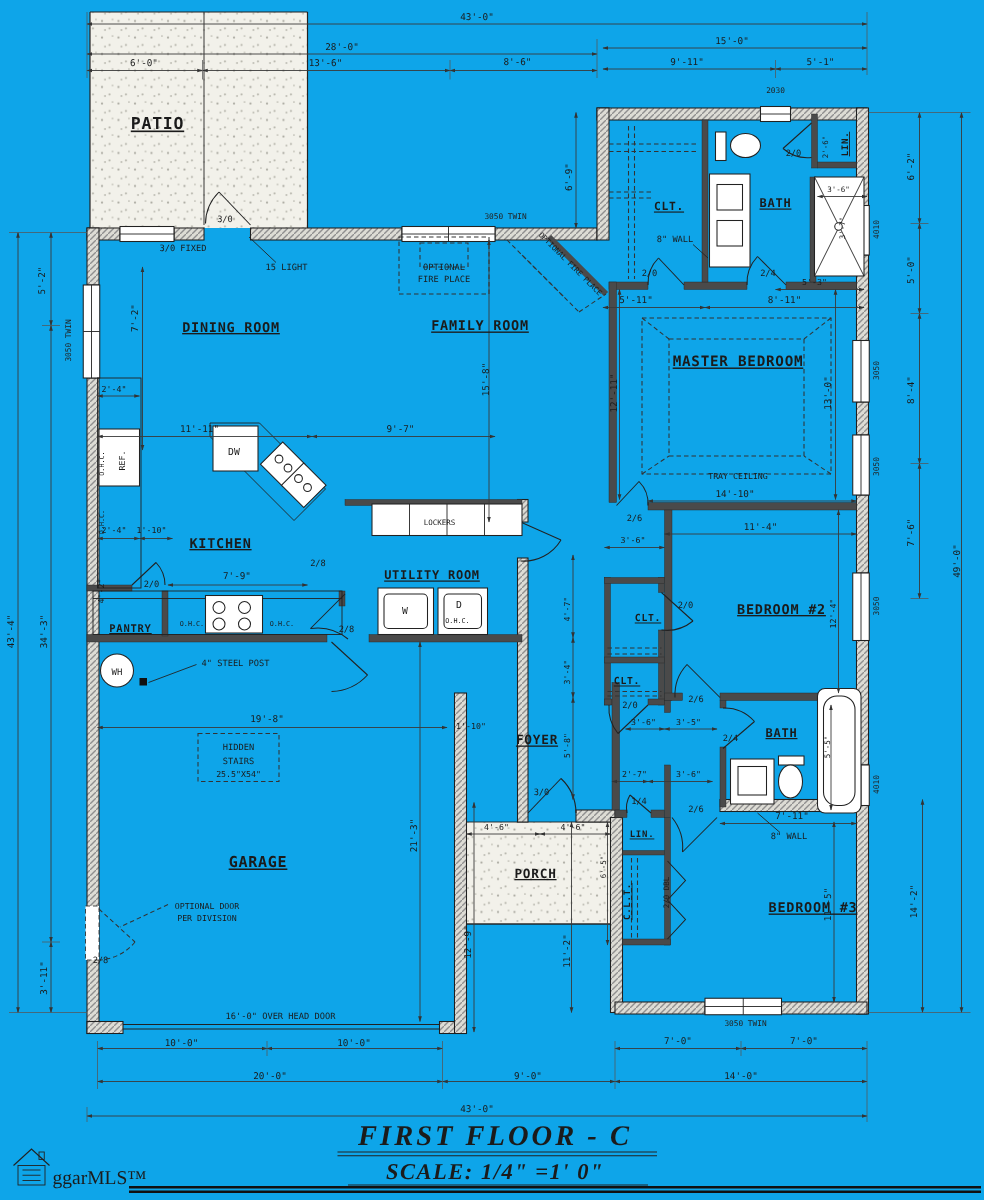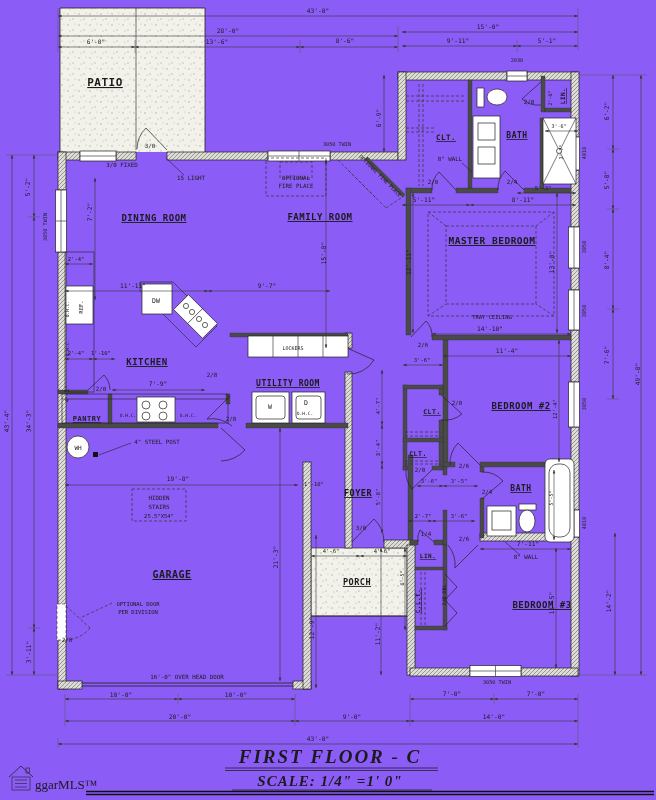--- a/index.html
+++ b/index.html
@@ -1,16 +1,16 @@
 <!DOCTYPE html>
 <html><head>
 <meta charset="utf-8">
 <style>
   html,body{margin:0;padding:0;background:#ffffff;}
-  .page{width:656px;height:800px;position:relative;background:#8b5cf6;overflow:hidden;}
+  .page{width:656px;height:800px;position:relative;background:#0ea5e9;overflow:hidden;}
   svg text{font-family:"DejaVu Sans Mono",monospace;fill:#1b1b1b;text-anchor:middle;}
   svg text.room{font-weight:bold;text-decoration:underline;letter-spacing:.5px;font-size:9px;}
   svg text.dim{font-size:6.2px;}
   svg text.win{font-size:5.2px;fill:#222;}
   svg text.door{font-size:5.8px;}
   svg text.anno{font-size:5.8px;}
   svg text.fix{font-size:6px;}
   svg text.title{font-family:"Liberation Serif",serif;font-style:italic;font-weight:bold;font-size:19px;letter-spacing:2px;}
   svg text.scaletxt{font-family:"Liberation Serif",serif;font-style:italic;font-weight:bold;font-size:15px;letter-spacing:1px;}
   svg text.brand{font-family:"Liberation Serif",serif;font-size:13px;text-anchor:start;}

